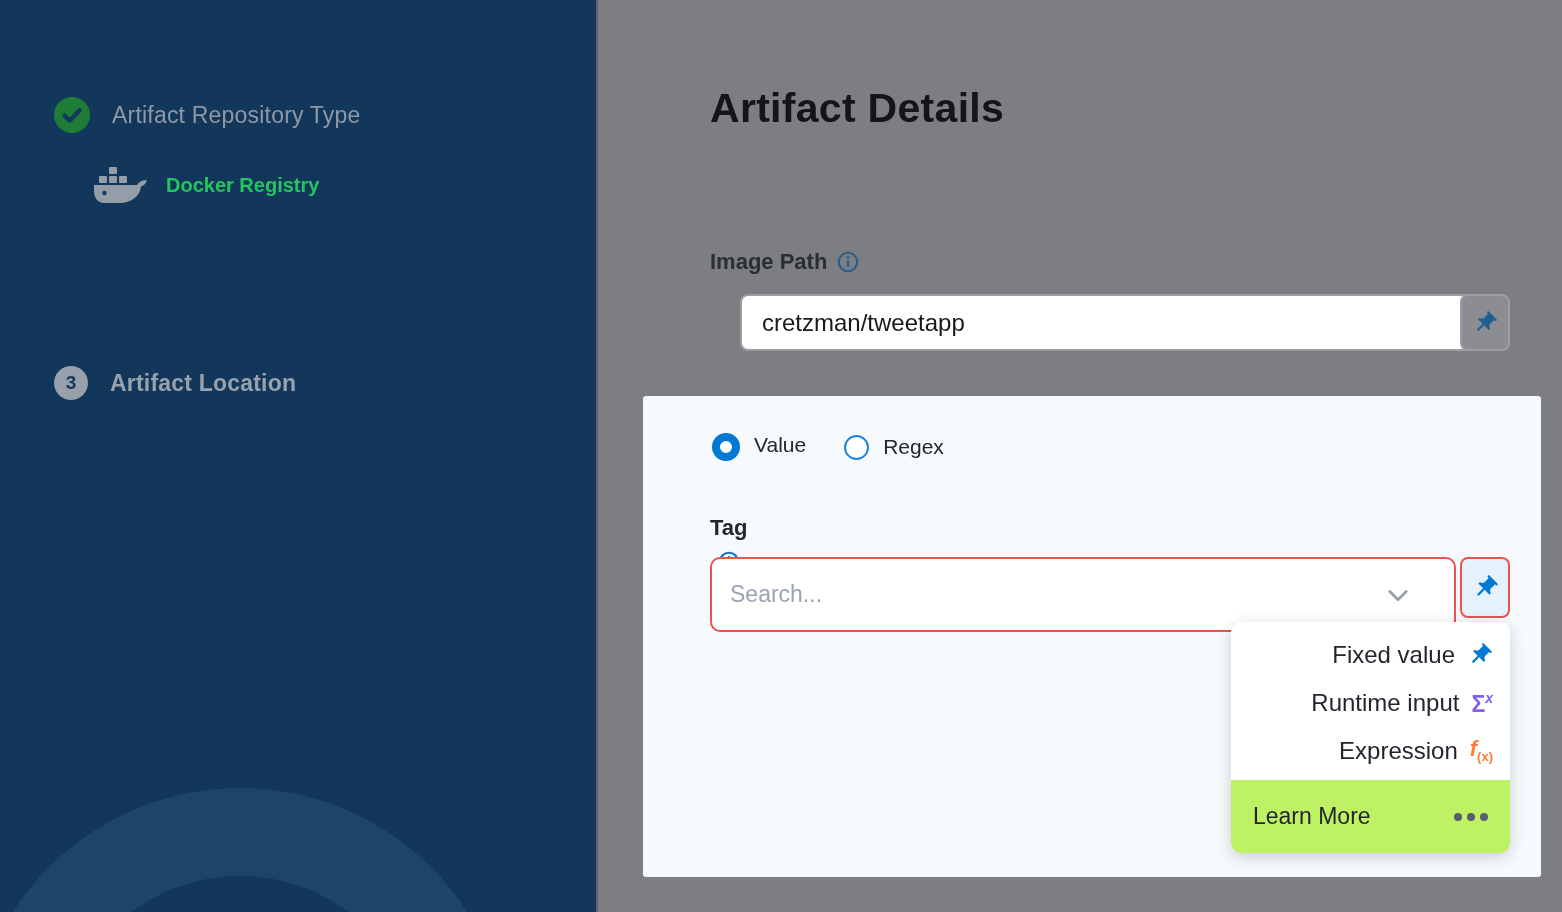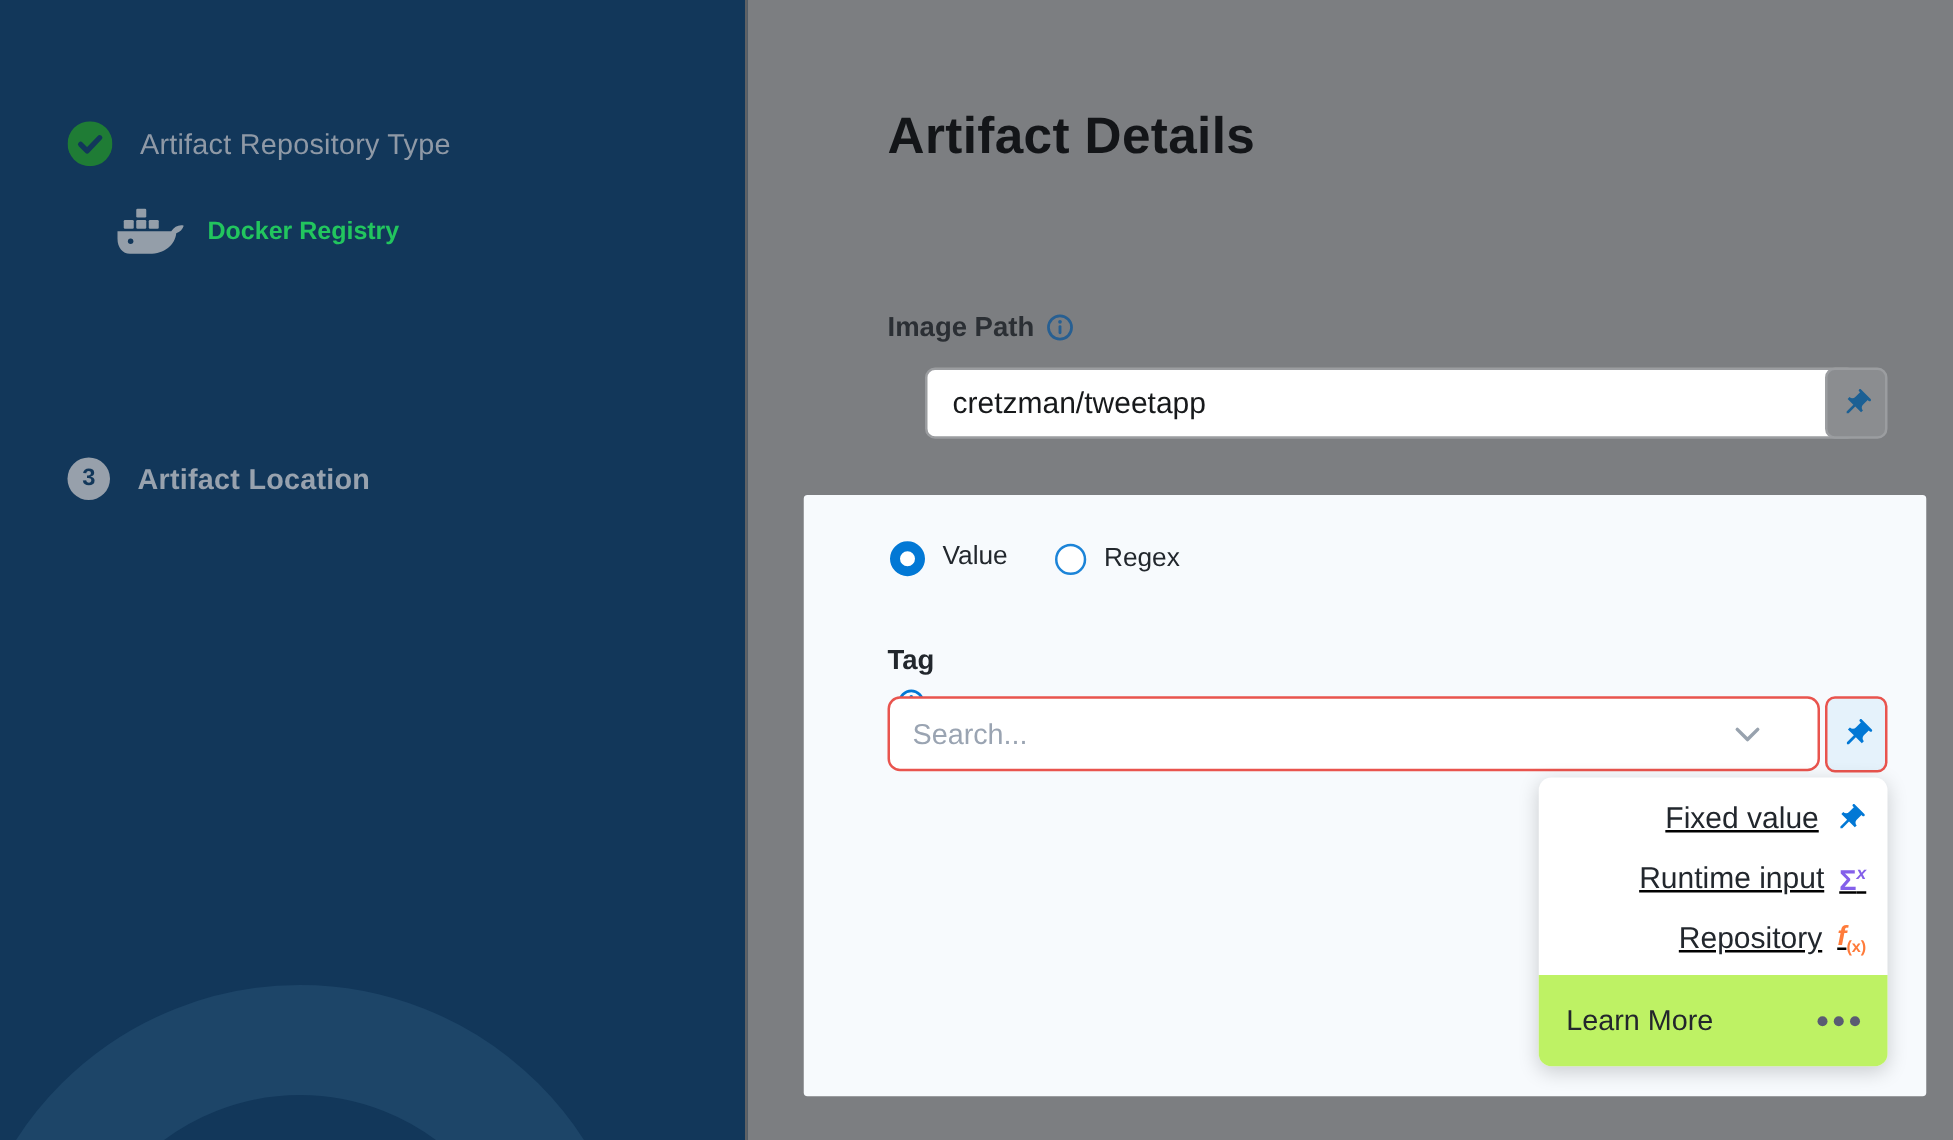--- a/index.html
+++ b/index.html
@@ -78,21 +78,21 @@
   .radio-dot-off {
     width: 25px; height: 25px; border-radius: 50%;
     border: 2px solid #1c84d8; background: #ffffff;
   }
   .tag-label {
     position: absolute; left: 710px; top: 515px; display: flex; align-items: center; gap: 10px;
     font-size: 22px; font-weight: 600; color: #22272d; flex-direction: column;
   }
   .info-bright { color: #0278d5; width: 22px; height: 22px; }
   .tag-input-wrap {
-    position: absolute; left: 710px; top: 557px; width: 746px; height: 60px;
+    position: absolute; left: 710px; top: 557px; width: 746px; height: 75px;
     background: #ffffff; border: 2px solid #e9544e; border-radius: 10px;
     display: flex; align-items: center; padding: 0 14px 0 18px;
   }
   .tag-input {
     flex: 1; border: none; outline: none; font-size: 23px; color: #22272d;
     background: transparent; font-family: "Liberation Sans", "DejaVu Sans", sans-serif;
   }
   .tag-input::placeholder { color: #9aa4b2; }
   .chevron { width: 28px; height: 28px; color: #98a2ae; margin-right: 28px; cursor: pointer; }
   .pin-btn-bright {
@@ -100,21 +100,20 @@
     background: #e5f2fb; border: 2px solid #e9544e; border-radius: 8px;
     display: flex; align-items: center; justify-content: center; cursor: pointer;
   }
   .pin-bright { width: 27px; height: 27px; color: #0278d5; }
 
   
   .menu {
     position: absolute; left: 1231px; top: 622px; width: 279px; height: 231px;
     background: #ffffff; border-radius: 10px;
     box-shadow: 0 4px 16px rgba(0,0,0,0.18);
-    text-decoration: underline;
   }
   .menu-items { padding-top: 9px; }
   .menu-item {
     height: 48px; display: flex; align-items: center; justify-content: flex-end;
     gap: 12px; padding-right: 17px; cursor: pointer;
   }
   .menu-item .menu-label { font-size: 24px; font-weight: 500; color: #22272d; }
   .mi-pin { width: 26px; height: 26px; color: #0278d5; }
   .sigma-x { color: #8460ea; font-weight: 700; font-size: 23px; line-height: 1; white-space: nowrap; }
   .sigma-x sup { font-size: 14px; font-style: italic; font-weight: 600; }
@@ -224,21 +223,21 @@
       <span class="menu-label">Fixed value</span>
       <svg class="mi-pin" viewBox="0 0 24 24">
         <path transform="rotate(45 12 12)" fill="currentColor" d="M16 9V4h1c.55 0 1-.45 1-1s-.45-1-1-1H7c-.55 0-1 .45-1 1s.45 1 1 1h1v5c0 1.66-1.34 3-3 3v2h5.97v7l1 1 1-1v-7H19v-2c-1.66 0-3-1.34-3-3z"></path>
       </svg>
     </div>
     <div class="menu-item">
       <span class="menu-label">Runtime input</span>
       <span class="sigma-x"><span>Σ</span><sup>x</sup></span>
     </div>
     <div class="menu-item">
-      <span class="menu-label">Repository</span>
+      <span class="menu-label">Expression</span>
       <span class="fx"><span>f</span><sub>(x)</sub></span>
     </div>
   </div>
   <div class="menu-footer">
     <span class="footer-label">Learn More</span>
     <span class="footer-dots">
       <span class="dot"></span>
         <span class="dot"></span>
         <span class="dot"></span>
     </span>

